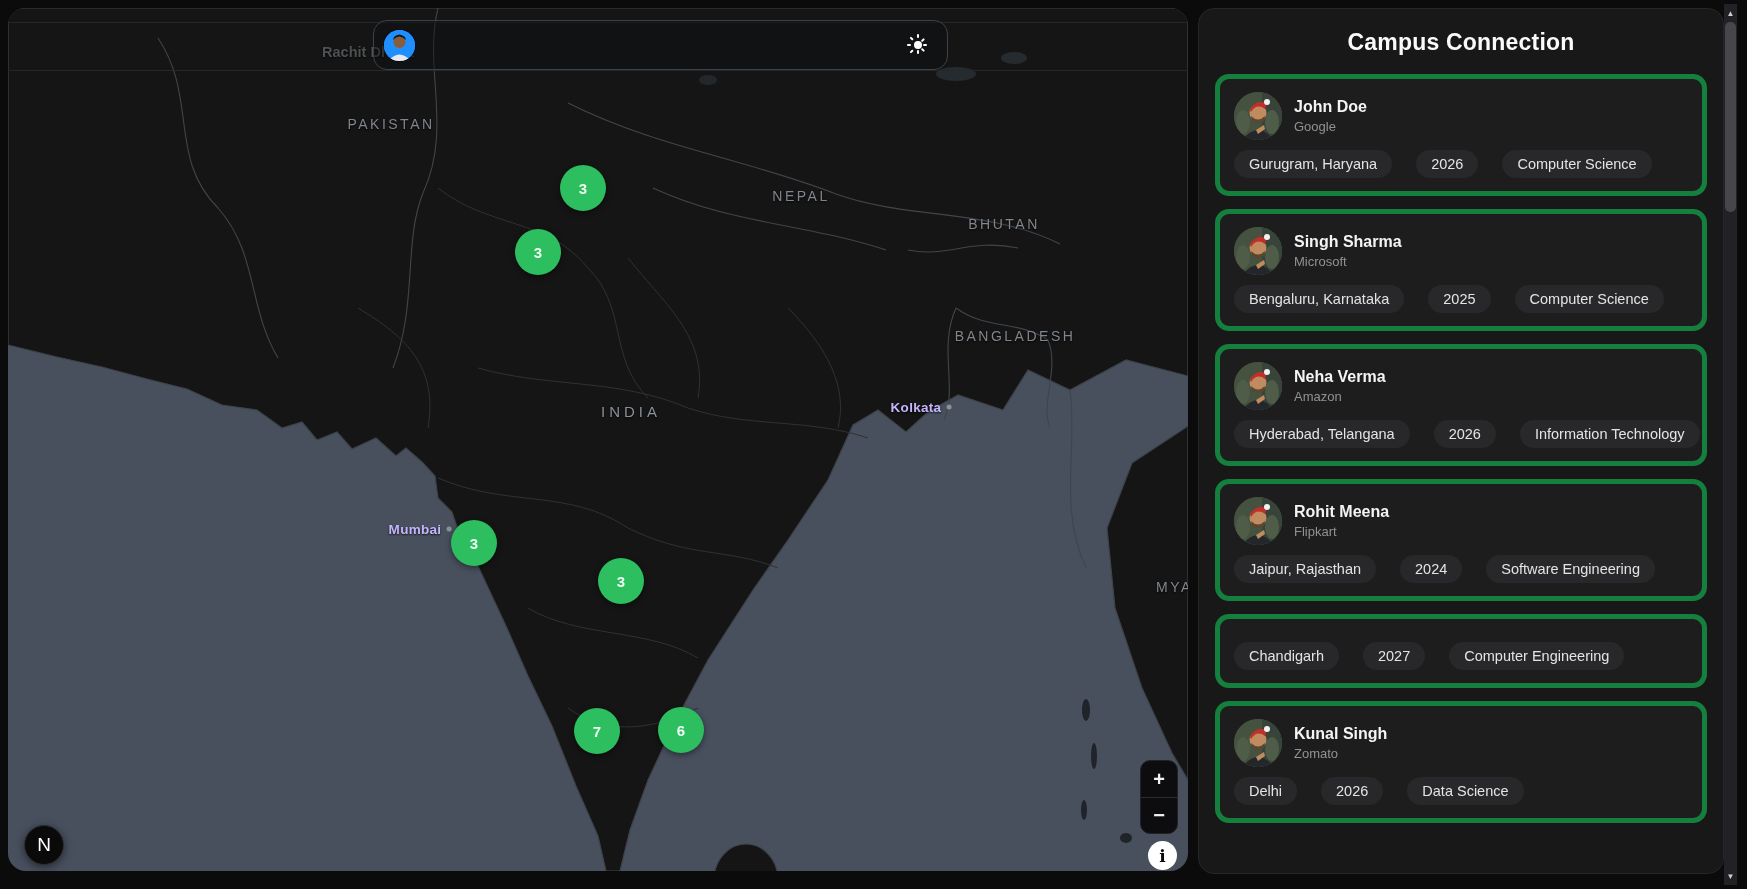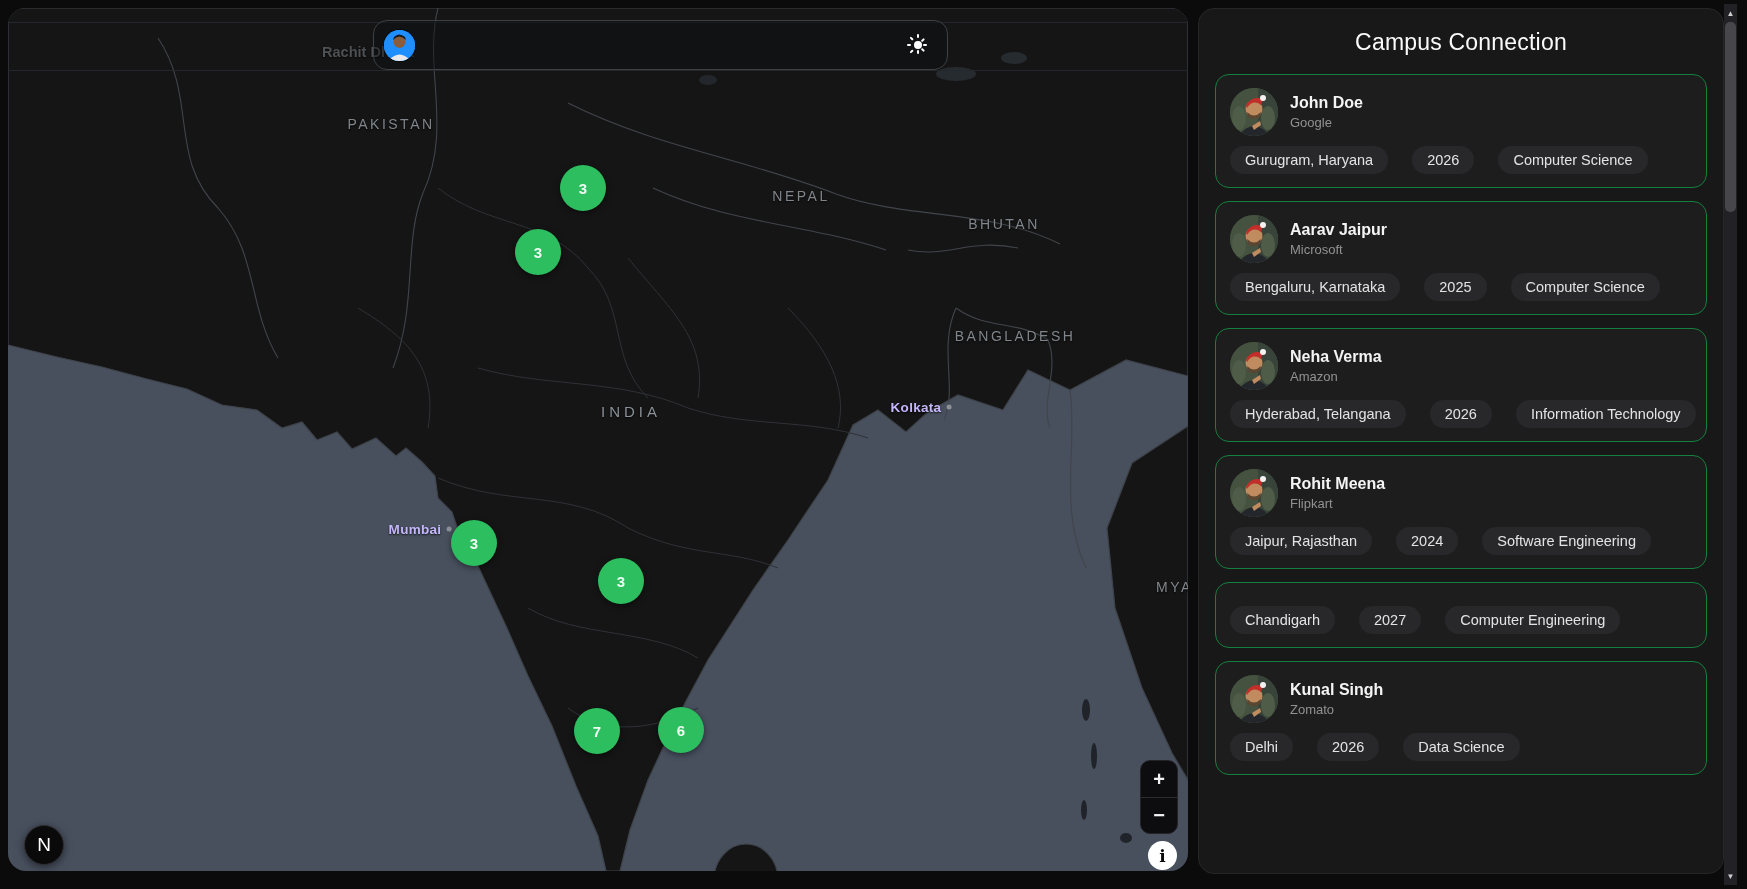--- a/index.html
+++ b/index.html
@@ -48,23 +48,23 @@
               display:flex; align-items:center; justify-content:center; }
 
   .n-badge { position:absolute; left:16px; top:817px; width:40px; height:40px; z-index:6;
              border-radius:50%; background:#0a0a0a; border:1px solid #2f2f33; cursor:pointer;
              color:#fff; font-size:19px; font-weight:500; display:flex; align-items:center;
              justify-content:center; box-shadow:0 2px 8px rgba(0,0,0,.5); }
 
   
   .sidebar { position:absolute; left:1198px; top:8px; width:526px; height:866px;
              background:#181818; border:1px solid #262626; border-radius:16px; padding:20px 16px 16px; }
-  .sidebar h1 { color:#fafafa; font-size:23px; font-weight:400; text-align:center; margin-bottom:18px;
+  .sidebar h1 { color:#fafafa; font-size:23px; font-weight:700; text-align:center; margin-bottom:18px;
                 letter-spacing:.2px; }
-  .card { background:#1d1d1e; border:1px solid #15803d; border-radius:14px; padding:13px 14px;
+  .card { background:#1d1d1e; border:5px solid #15803d; border-radius:14px; padding:13px 14px;
           margin-bottom:13px; cursor:pointer; }
   .card-top { display:flex; align-items:center; gap:12px; }
   .avatar { width:48px; height:48px; border-radius:50%; overflow:hidden; flex:0 0 48px; background:#3d4a3c; }
   .name { color:#f4f4f4; font-size:16px; font-weight:700; margin-bottom:3px; }
   .company { color:#929292; font-size:13px; }
   .tags { display:flex; gap:24px; margin-top:10px; flex-wrap:nowrap; }
   .pill { background:#28282b; color:#e3e3e3; font-size:14.5px; padding:6px 15px; border-radius:17px;
           white-space:nowrap; }
 
   
@@ -230,21 +230,21 @@
           <ellipse cx="9" cy="30" rx="7" ry="12" fill="#4e5c48"></ellipse>
           <circle cx="24" cy="21" r="8.5" fill="#c08b5e"></circle>
           <path d="M16,18 Q21,7 33,11 L31,17 Q23,11 17,20 Z" fill="#c22f2a"></path>
           <circle cx="33" cy="10" r="3" fill="#f2f2f2"></circle>
           <path d="M17,24 Q24,31 31,24 L30,29 Q24,33 18,29 Z" fill="#5a4631"></path>
           <path d="M8,48 Q24,28 40,48 Z" fill="#23262b"></path>
           <path d="M22,38 L30,33 L31,37 L24,42 Z" fill="#c08b5e"></path>
         </svg>
       </div>
       <div class="who">
-        <div class="name">Aarav Jaipur</div>
+        <div class="name">Singh Sharma</div>
         <div class="company">Microsoft</div>
       </div>
     </div>
     <div class="tags">
             <span class="pill">Bengaluru, Karnataka</span>
             <span class="pill">2025</span>
             <span class="pill">Computer Science</span>
           </div>
   </div>
 

